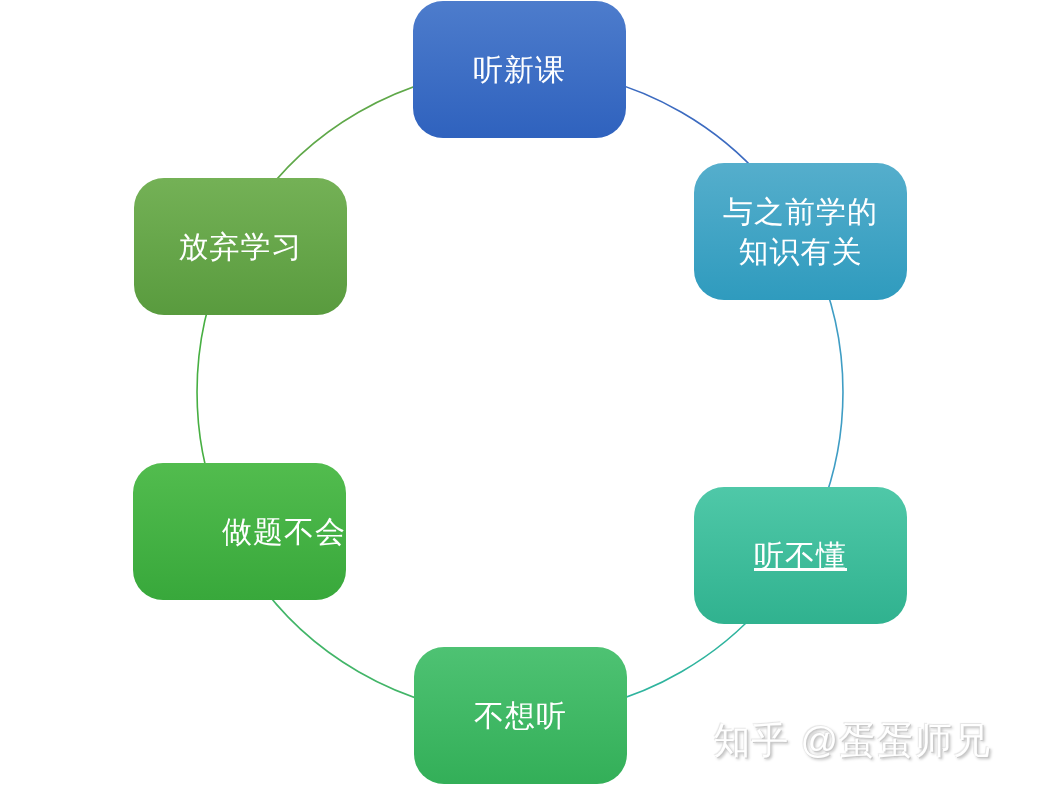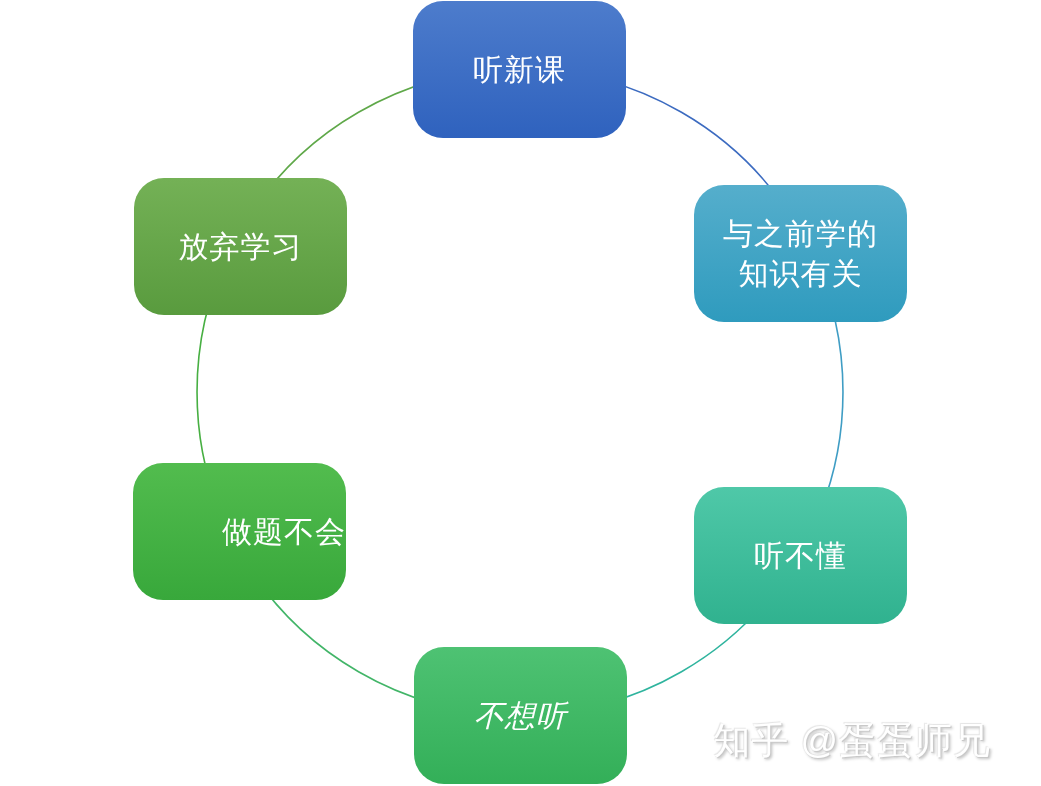--- a/index.html
+++ b/index.html
@@ -38,21 +38,21 @@
     color: #ffffff;
     font-size: 30px;
     line-height: 40px;
     letter-spacing: 1px;
     white-space: pre-line;
     font-weight: 400;
   }
   .node-1 { left: 413px; top: 1px; }
   .node-2 { left: 694px; top: 163px; }
   .node-3 { left: 694px; top: 487px; }
-  .node-4 { left: 414px; top: 647px; font-style: italic; }
+  .node-4 { left: 414px; top: 647px; }
   .node-5 { left: 133px; top: 463px; justify-content: flex-end; }
   .node-6 { left: 134px; top: 178px; }
   .watermark {
     position: absolute;
     right: 24px;
     top: 716px;
     font-size: 37px;
     letter-spacing: 1px;
     color: #ffffff;
     text-shadow: 1px 1px 0 #c9c9c9, 2px 2px 3px #bdbdbd, -1px -1px 1px #e6e6e6;
@@ -70,26 +70,26 @@
     <path d="M 799.7 553.5 A 323 323 0 0 1 520 715" stroke="#2FB49E"></path>
     <path d="M 520 715 A 323 323 0 0 1 240.3 553.5" stroke="#42B568"></path>
     <path d="M 240.3 553.5 A 323 323 0 0 1 240.3 230.5" stroke="#47AF42"></path>
     <path d="M 240.3 230.5 A 323 323 0 0 1 520 69" stroke="#5FA849"></path>
   </svg>
 
   <div class="node node-1" style="background: linear-gradient(rgb(77, 124, 204) 0%, rgb(47, 98, 190) 100%);">
     <span>听新课</span>
   </div>
 
-  <div class="node node-2" style="background: linear-gradient(rgb(85, 174, 204) 0%, rgb(47, 155, 190) 100%); margin-top: 22px;">
+  <div class="node node-2" style="background: linear-gradient(rgb(85, 174, 204) 0%, rgb(47, 155, 190) 100%);">
     <span>与之前学的
 知识有关</span>
   </div>
 
-  <div class="node node-3" style="background: linear-gradient(rgb(79, 200, 168) 0%, rgb(48, 178, 143) 100%);">
+  <div class="node node-3" style="background: linear-gradient(rgb(79, 200, 168) 0%, rgb(48, 178, 143) 100%); text-decoration: underline;">
     <span>听不懂</span>
   </div>
 
   <div class="node node-4" style="background: linear-gradient(rgb(78, 194, 115) 0%, rgb(51, 175, 88) 100%);">
     <span>不想听</span>
   </div>
 
   <div class="node node-5" style="background: linear-gradient(rgb(82, 188, 78) 0%, rgb(56, 168, 59) 100%);">
     <span>做题不会</span>
   </div>

